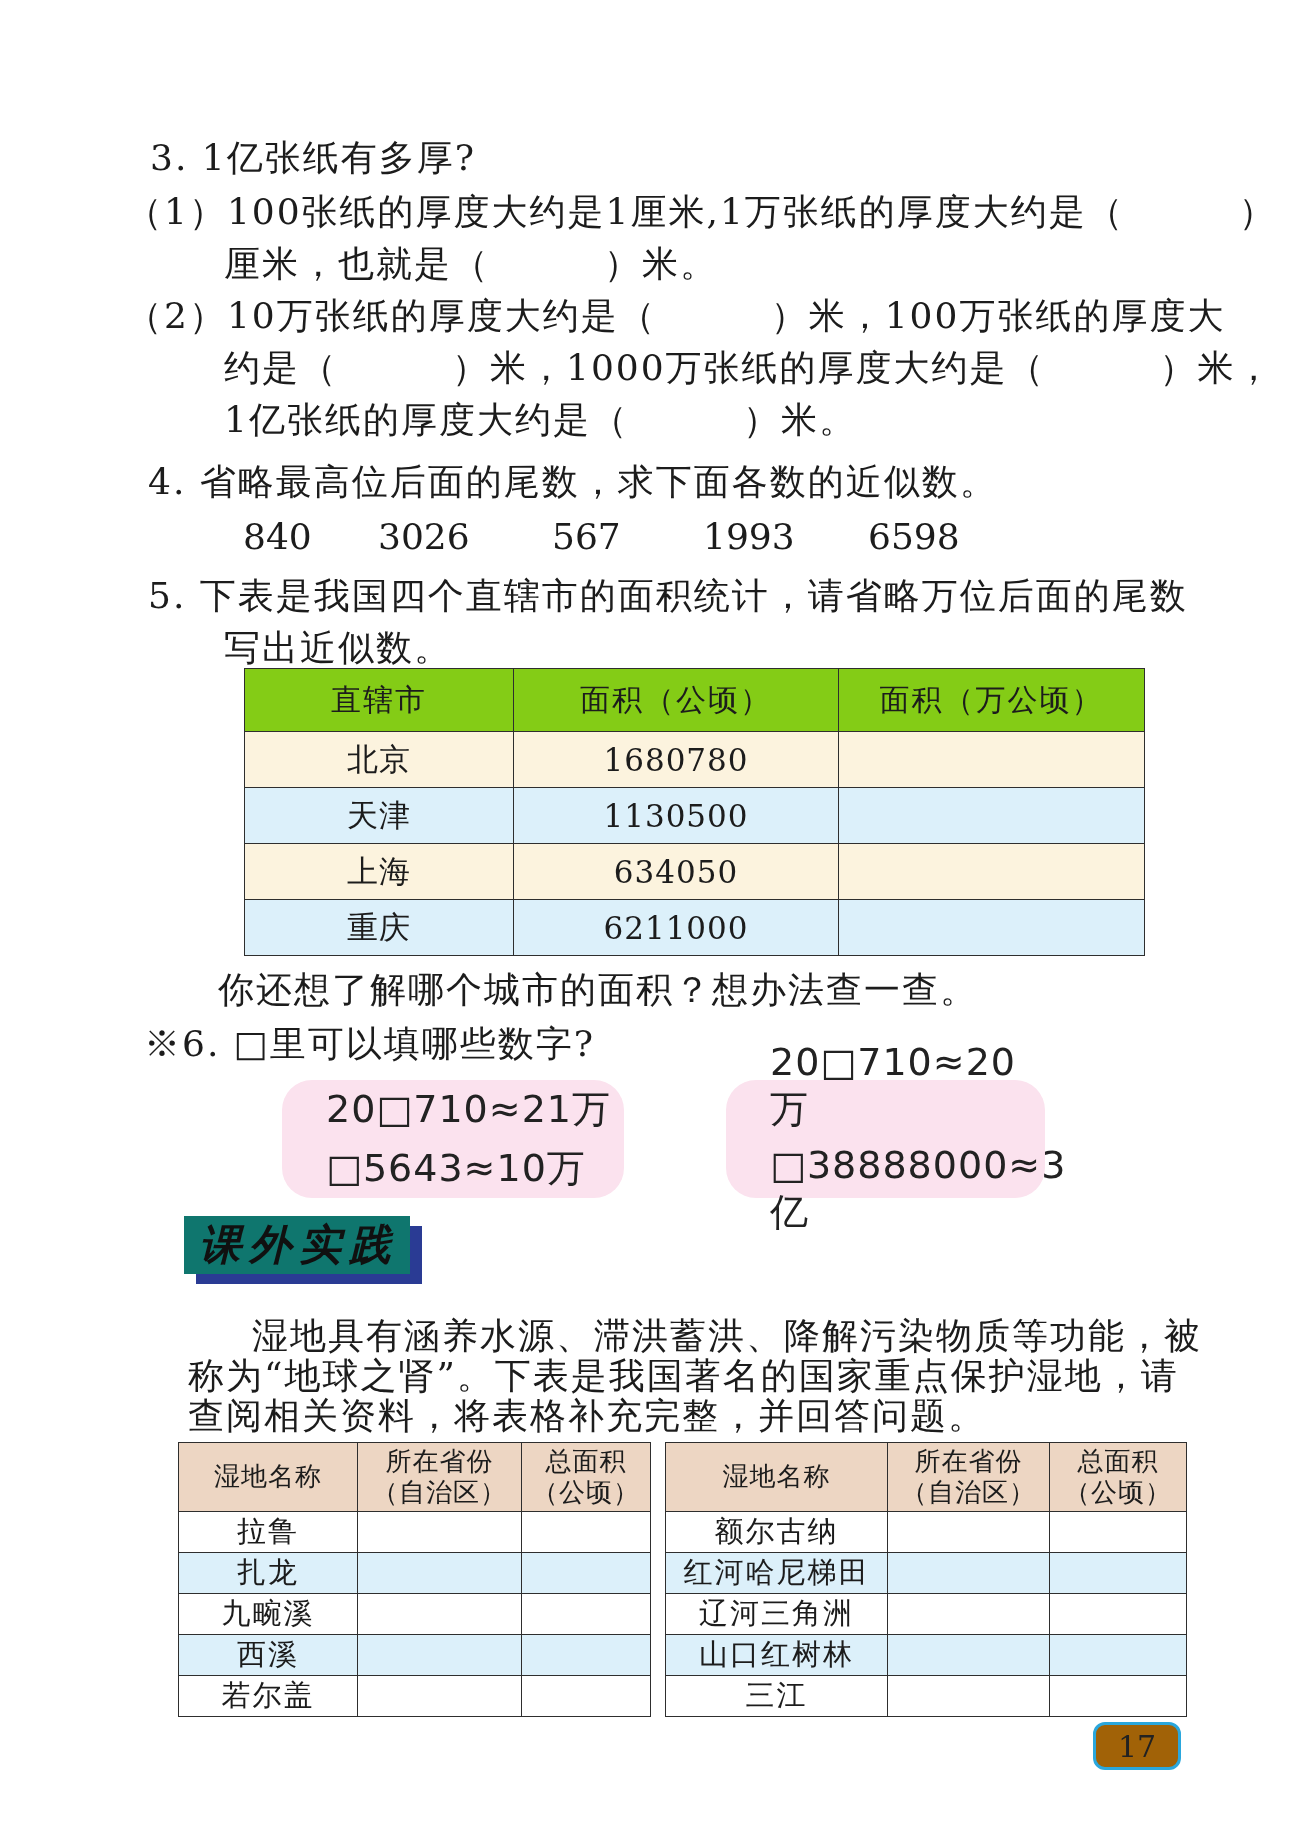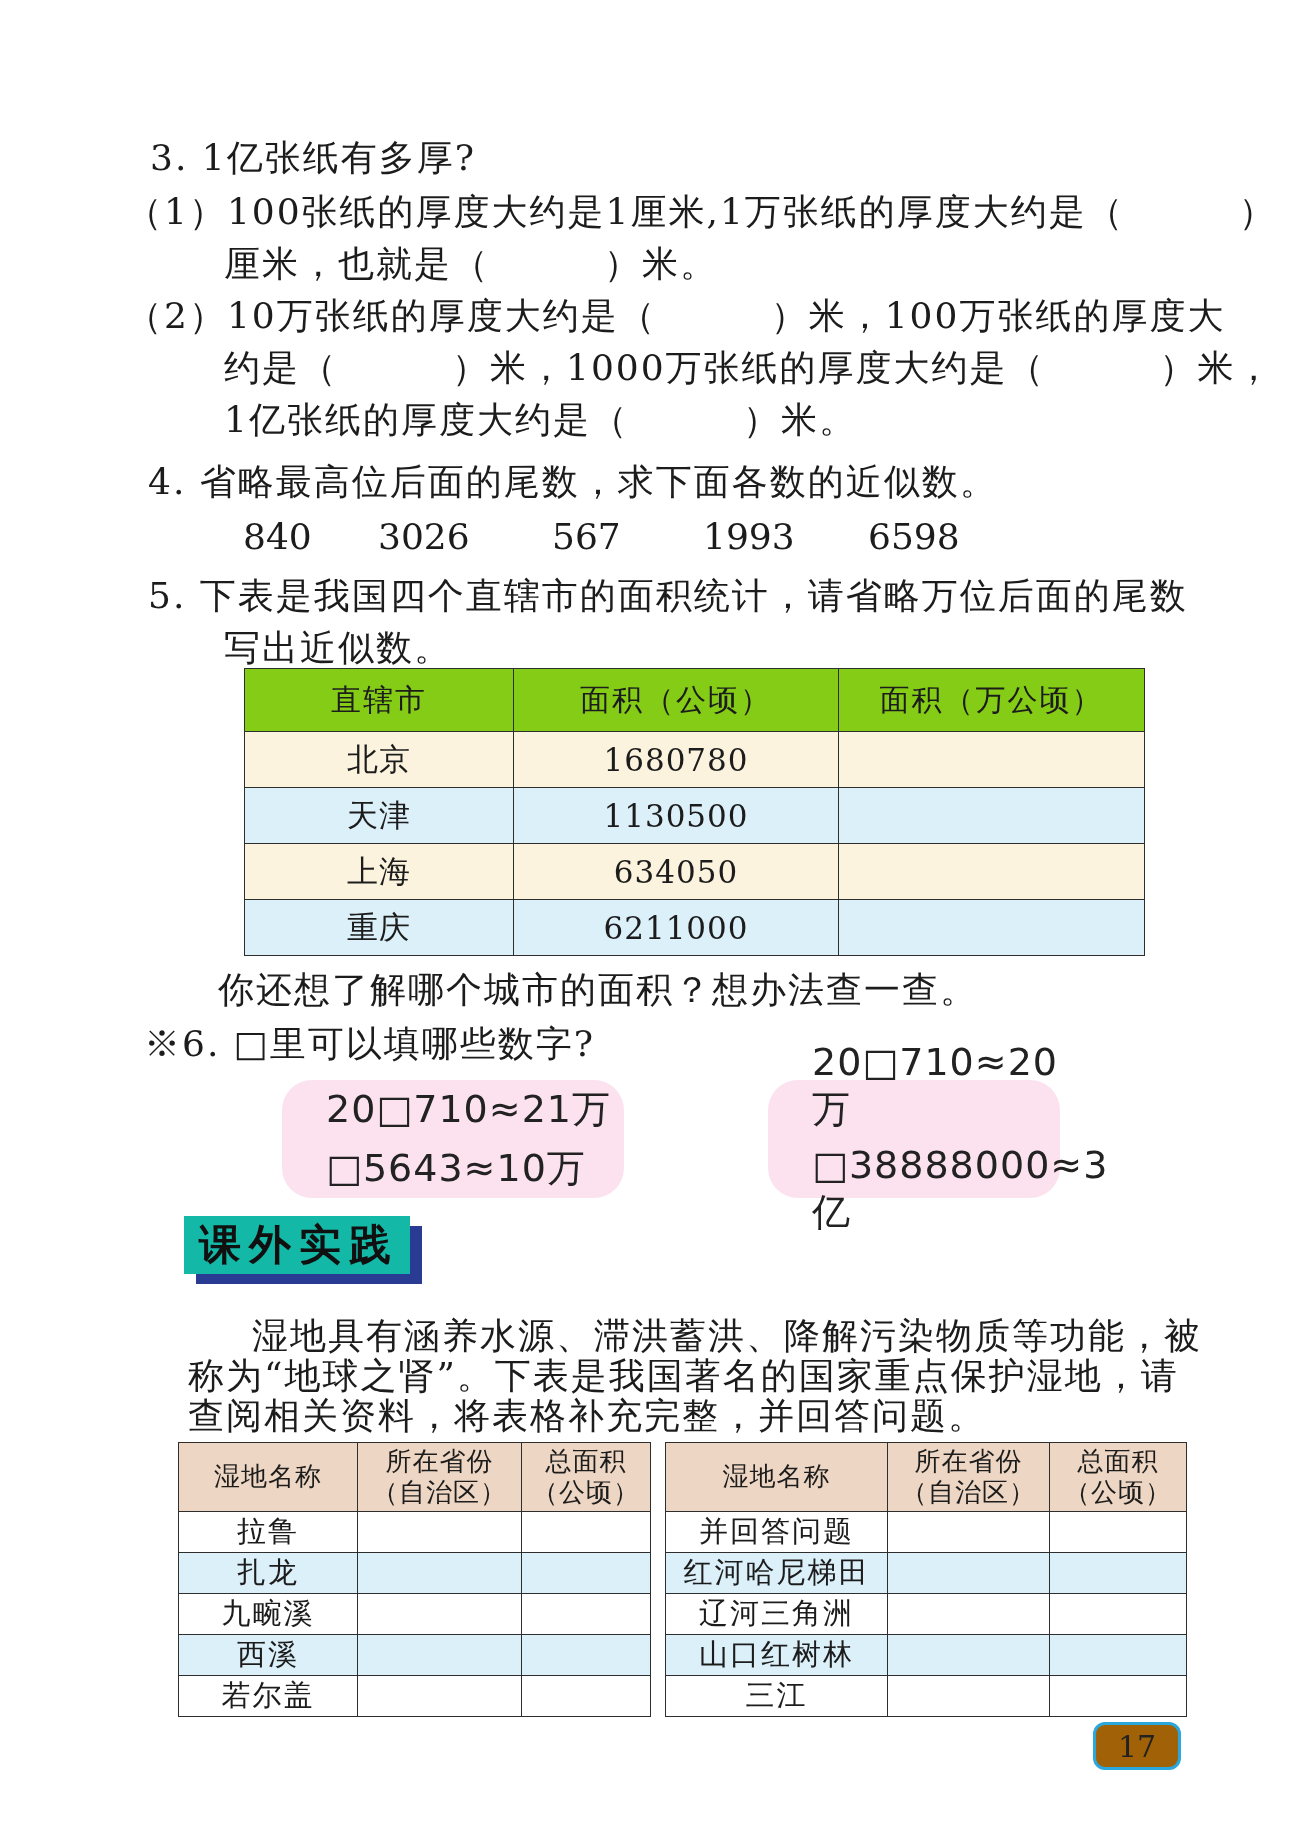--- a/index.html
+++ b/index.html
@@ -17,24 +17,24 @@
   .row-blue td{background:#DCF0FA;}
 
   
   .pinkbox{position:absolute;top:1080px;height:118px;background:#FBE2EE;border-radius:30px;
            display:flex;flex-direction:column;justify-content:center;gap:8px;
            padding-left:44px;box-sizing:border-box;
            font-family:"DejaVu Sans","Liberation Sans",sans-serif;font-size:38px;color:#222;}
   .pinkbox .bx{letter-spacing:1px;}
 
   
-  .badge{position:absolute;left:184px;top:1216px;width:226px;height:58px;background:#14b8a6;
+  .badge{position:absolute;left:184px;top:1216px;width:226px;height:58px;background:#0f766e;
          box-shadow:12px 10px 0 0 #2A3B94;display:flex;align-items:center;justify-content:center;
          font-family:"DejaVu Sans","Liberation Sans",sans-serif;font-size:42px;font-weight:700;
-         letter-spacing:8px;color:#101010;padding-left:4px;box-sizing:border-box;}
+         letter-spacing:8px;color:#101010;padding-left:4px;box-sizing:border-box;font-style:italic;}
 
   
   .wt{position:absolute;top:1442px;border-collapse:collapse;table-layout:fixed;}
   .wt th,.wt td{border:1.6px solid #2e2e2e;text-align:center;padding:0;font-weight:normal;}
   .wt th{background:#EDD6C3;height:68px;font-size:26px;line-height:1.2;letter-spacing:1px;}
   .wt td{height:38px;font-size:29px;letter-spacing:2px;background:#ffffff;}
   .wt tbody tr:nth-child(even) td{background:#DCF0FA;}
   .wt .h2line span{display:block;}
 
   
@@ -104,21 +104,21 @@
   </table>
 
   <div class="line" style="left:218px;top:966px;">你还想了解哪个城市的面积？想办法查一查。</div>
 
   <div class="line" style="left:144px;top:1020px;">※6. □里可以填哪些数字?</div>
 
   <div class="pinkbox" style="left:282px;width:342px;">
     <div class="bx">20□710≈21万</div>
     <div class="bx">□5643≈10万</div>
   </div>
-  <div class="pinkbox" style="left:726px;width:292px;margin-left:42px;">
+  <div class="pinkbox" style="left:726px;width:319px;">
     <div class="bx">20□710≈20万</div>
     <div class="bx">□38888000≈3亿</div>
   </div>
 
   <div class="badge">课外实践</div>
 
   <div class="line" style="left:252px;top:1312px;">湿地具有涵养水源、滞洪蓄洪、降解污染物质等功能，被</div>
   <div class="line" style="left:188px;top:1352px;">称为“地球之肾”。下表是我国著名的国家重点保护湿地，请</div>
   <div class="line" style="left:188px;top:1392px;">查阅相关资料，将表格补充完整，并回答问题。</div>
 
@@ -184,21 +184,21 @@
           <span>（自治区）</span>
         </th>
         <th class="h2line">
           <span>总面积</span>
           <span>（公顷）</span>
         </th>
       </tr>
     </thead>
     <tbody>
       <tr>
-          <td>并回答问题</td>
+          <td>额尔古纳</td>
           <td></td>
           <td></td>
         </tr>
       <tr>
           <td>红河哈尼梯田</td>
           <td></td>
           <td></td>
         </tr>
       <tr>
           <td>辽河三角洲</td>

